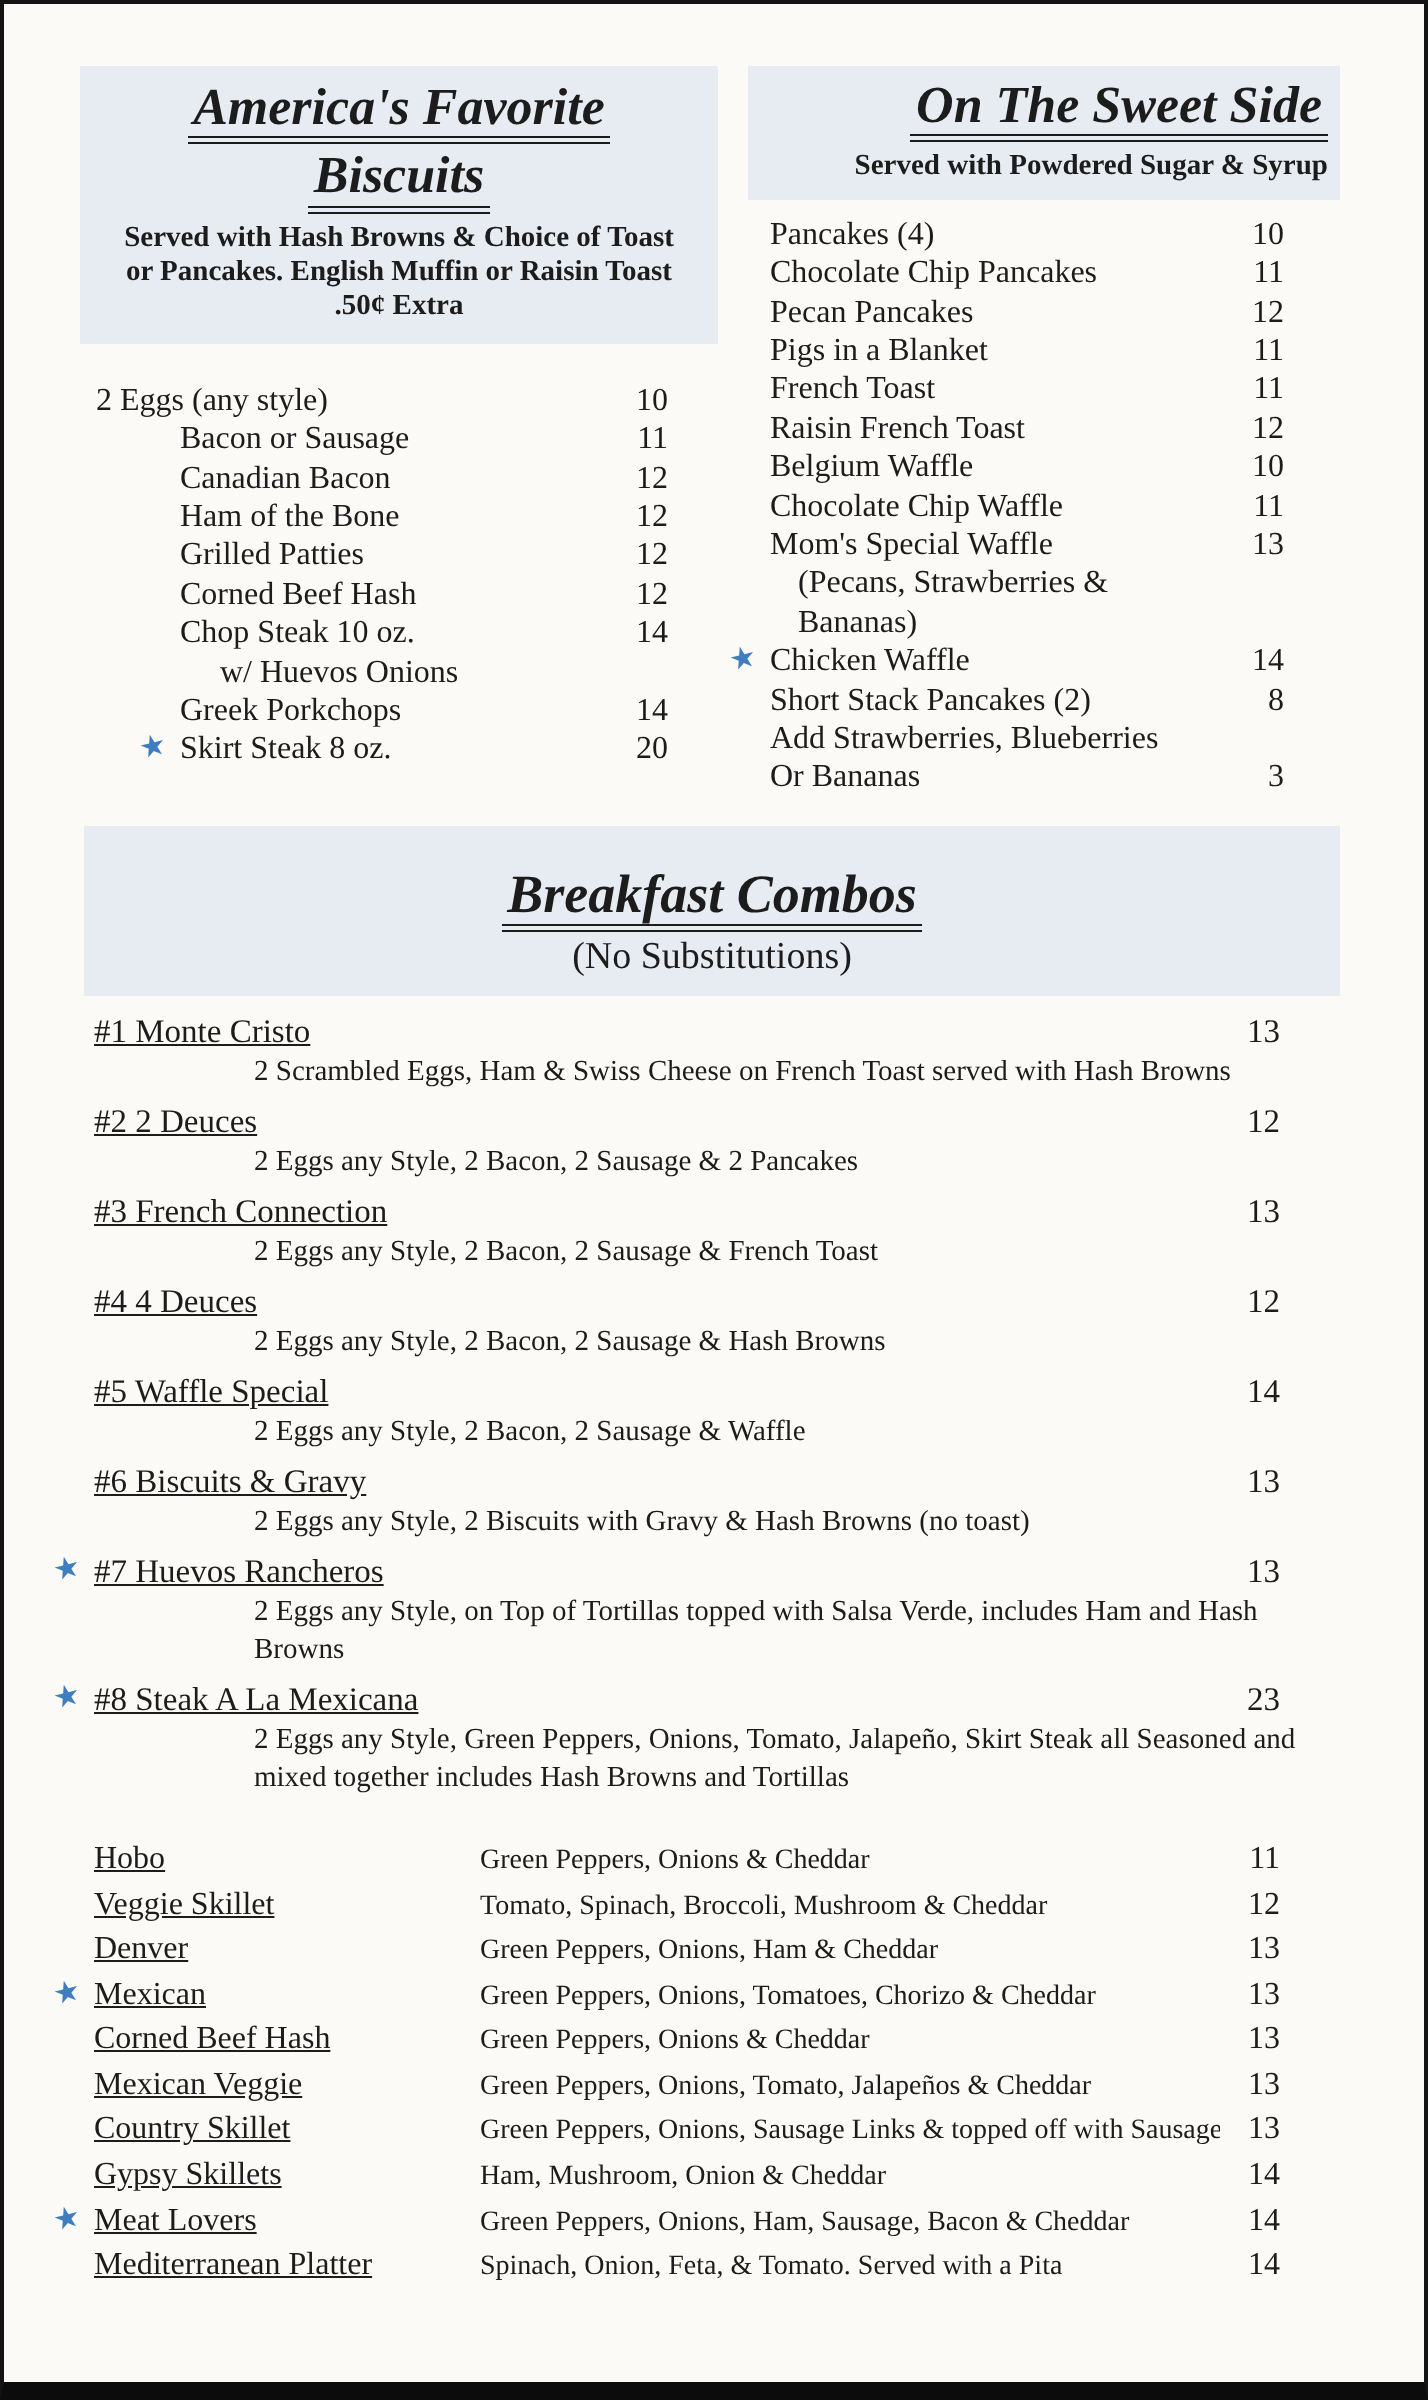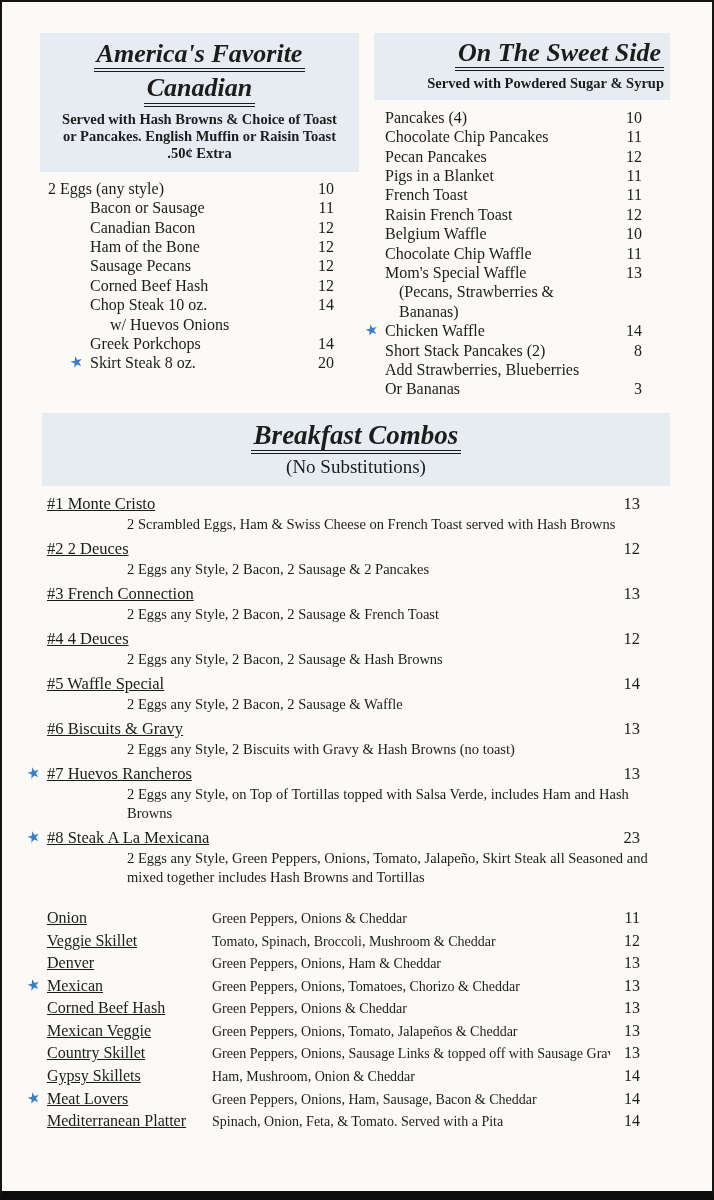--- a/index.html
+++ b/index.html
@@ -13,79 +13,79 @@
   .top-row{display:flex;margin:31px 42px 0 38px;gap:15px;}
   .col-left{width:319px;flex-shrink:0;}
   .col-right{flex:1;}
   .band{background:#e7ecf3;text-align:center;}
   .band.l{padding:5px 20px 9px;}
   .band.r{padding:4px 6px 7px;text-align:right;}
   .title-script{font-style:italic;font-weight:600;font-size:26px;line-height:1.2;margin:0;}
   .uline2{border-bottom:4px double #1b1b1b;padding:0 3px 1px;display:inline-block;line-height:1.05;}
   .band-sub{font-weight:bold;font-size:14.5px;line-height:1.2;margin-top:4px;}
   .band-sub.plain{font-weight:normal;font-size:19px;margin-top:2px;}
-  .mlist{padding:7px 25px 0 8px;}
+  .mlist{padding:19px 25px 0 8px;}
   .mlist.sweet{padding:8px 28px 0 11px;}
   .srow{display:flex;font-size:16px;line-height:19.4px;}
   .iname{position:relative;}
   .srow.ind1 .iname{margin-left:42px;}
   .srow.ind2 .iname{margin-left:62px;}
   .srow.ind3 .iname{margin-left:14px;}
   .iprice{margin-left:auto;text-align:right;min-width:28px;}
   .star{position:absolute;left:-20px;top:0;color:#3e7dc0;font-size:15px;
         transform:rotate(-14deg);display:inline-block;text-decoration:none;}
   .combos{margin:14px 42px 0 40px;}
-  .band.c{padding:6px 0 7px;}
+  .band.c{padding:18px 0 7px;}
   .band.c .title-script{font-size:27px;}
   .clist{padding-top:7px;}
   .crow{display:flex;font-size:16.5px;line-height:21px;}
   .cname{position:relative;text-decoration:underline;margin-left:5px;}
   .crow .iprice{padding-right:30px;}
   .cdesc{margin:1px 0 4px 85px;font-size:14.5px;line-height:19px;}
   .skillets{margin:10px 42px 0 40px;}
   .band.k{padding:5px 0 8px;}
   .band.k .title-script{font-size:27px;}
   .sklist{padding-top:10px;}
   .skrow{display:flex;align-items:baseline;font-size:16px;line-height:21.6px;}
   .skname{width:165px;flex-shrink:0;margin-left:5px;text-decoration:underline;position:relative;}
-  .skdesc{flex:1;font-size:14px;white-space:nowrap;overflow:hidden;}
+  .skdesc{flex:1;font-size:14px;white-space:nowrap;overflow:hidden;margin-left:28px;}
   .skrow .iprice{width:60px;flex-shrink:0;box-sizing:border-box;padding-right:30px;text-align:right;}
 </style>
 </head>
 <body>
 
 <div class="page">
 
   <div class="top-row">
 
     <section class="col-left">
       <header class="band l">
         <h2 class="title-script"><span class="uline2">America's Favorite</span><br>
-          <span class="uline2">Canadian</span></h2>
+          <span class="uline2">Biscuits</span></h2>
         <div class="band-sub">Served with Hash Browns &amp; Choice of Toast or Pancakes. English Muffin or Raisin Toast .50¢ Extra</div>
       </header>
       <div class="mlist" id="america-list">
           <div class="srow ind0">
             <span class="iname">2 Eggs (any style)</span>
             <span class="iprice">10</span>
           </div>
           <div class="srow ind1">
             <span class="iname">Bacon or Sausage</span>
             <span class="iprice">11</span>
           </div>
           <div class="srow ind1">
             <span class="iname">Canadian Bacon</span>
             <span class="iprice">12</span>
           </div>
           <div class="srow ind1">
             <span class="iname">Ham of the Bone</span>
             <span class="iprice">12</span>
           </div>
           <div class="srow ind1">
-            <span class="iname">Sausage Pecans</span>
+            <span class="iname">Grilled Patties</span>
             <span class="iprice">12</span>
           </div>
           <div class="srow ind1">
             <span class="iname">Corned Beef Hash</span>
             <span class="iprice">12</span>
           </div>
           <div class="srow ind1">
             <span class="iname">Chop Steak 10 oz.</span>
             <span class="iprice">14</span>
           </div>
@@ -232,21 +232,21 @@
             <span class="iprice">23</span>
           </div>
           <div class="cdesc">2 Eggs any Style, Green Peppers, Onions, Tomato, Jalapeño, Skirt Steak all Seasoned and mixed together includes Hash Browns and Tortillas</div>
         </div>
       </div>
   </section>
 
   <section class="skillets">
     <div class="sklist" id="skillets-list">
         <div class="skrow">
-          <span class="skname">Onion</span>
+          <span class="skname">Hobo</span>
           <span class="skdesc">Green Peppers, Onions &amp; Cheddar</span>
           <span class="iprice">11</span>
         </div>
         <div class="skrow">
           <span class="skname">Veggie Skillet</span>
           <span class="skdesc">Tomato, Spinach, Broccoli, Mushroom &amp; Cheddar</span>
           <span class="iprice">12</span>
         </div>
         <div class="skrow">
           <span class="skname">Denver</span>

